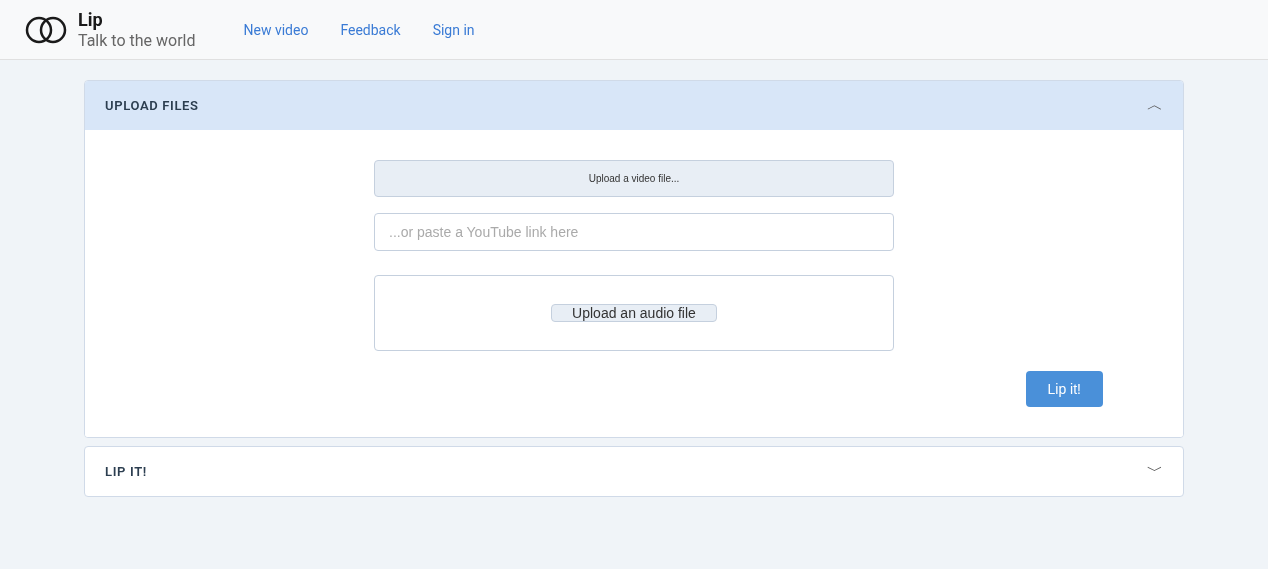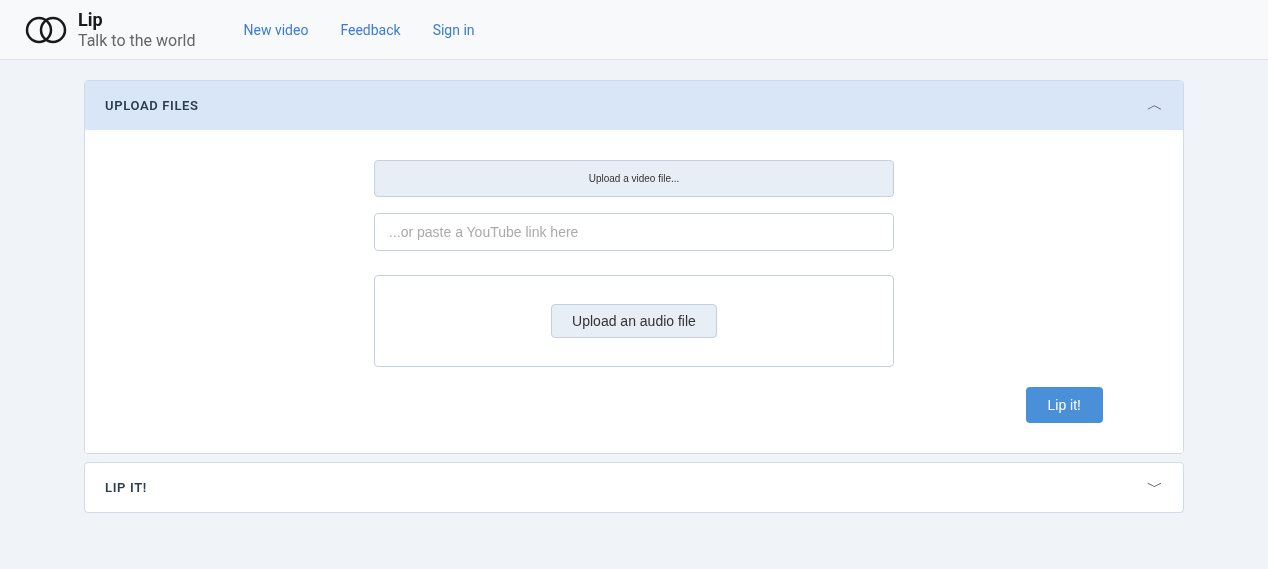--- a/index.html
+++ b/index.html
@@ -145,21 +145,21 @@
       border: 1px solid #c5d0de;
       border-radius: 4px;
       padding: 28px 20px;
       display: flex;
       align-items: center;
       justify-content: center;
       background-color: #fff;
     }
 
     .upload-audio-btn {
-      padding: 8px 20px;
+      padding: 0 20px;
       background-color: #e8eef5;
       border: 1px solid #c5d0de;
       border-radius: 4px;
       font-size: 14px;
       color: #333;
       cursor: pointer;
       outline: none;
     }
 
     

